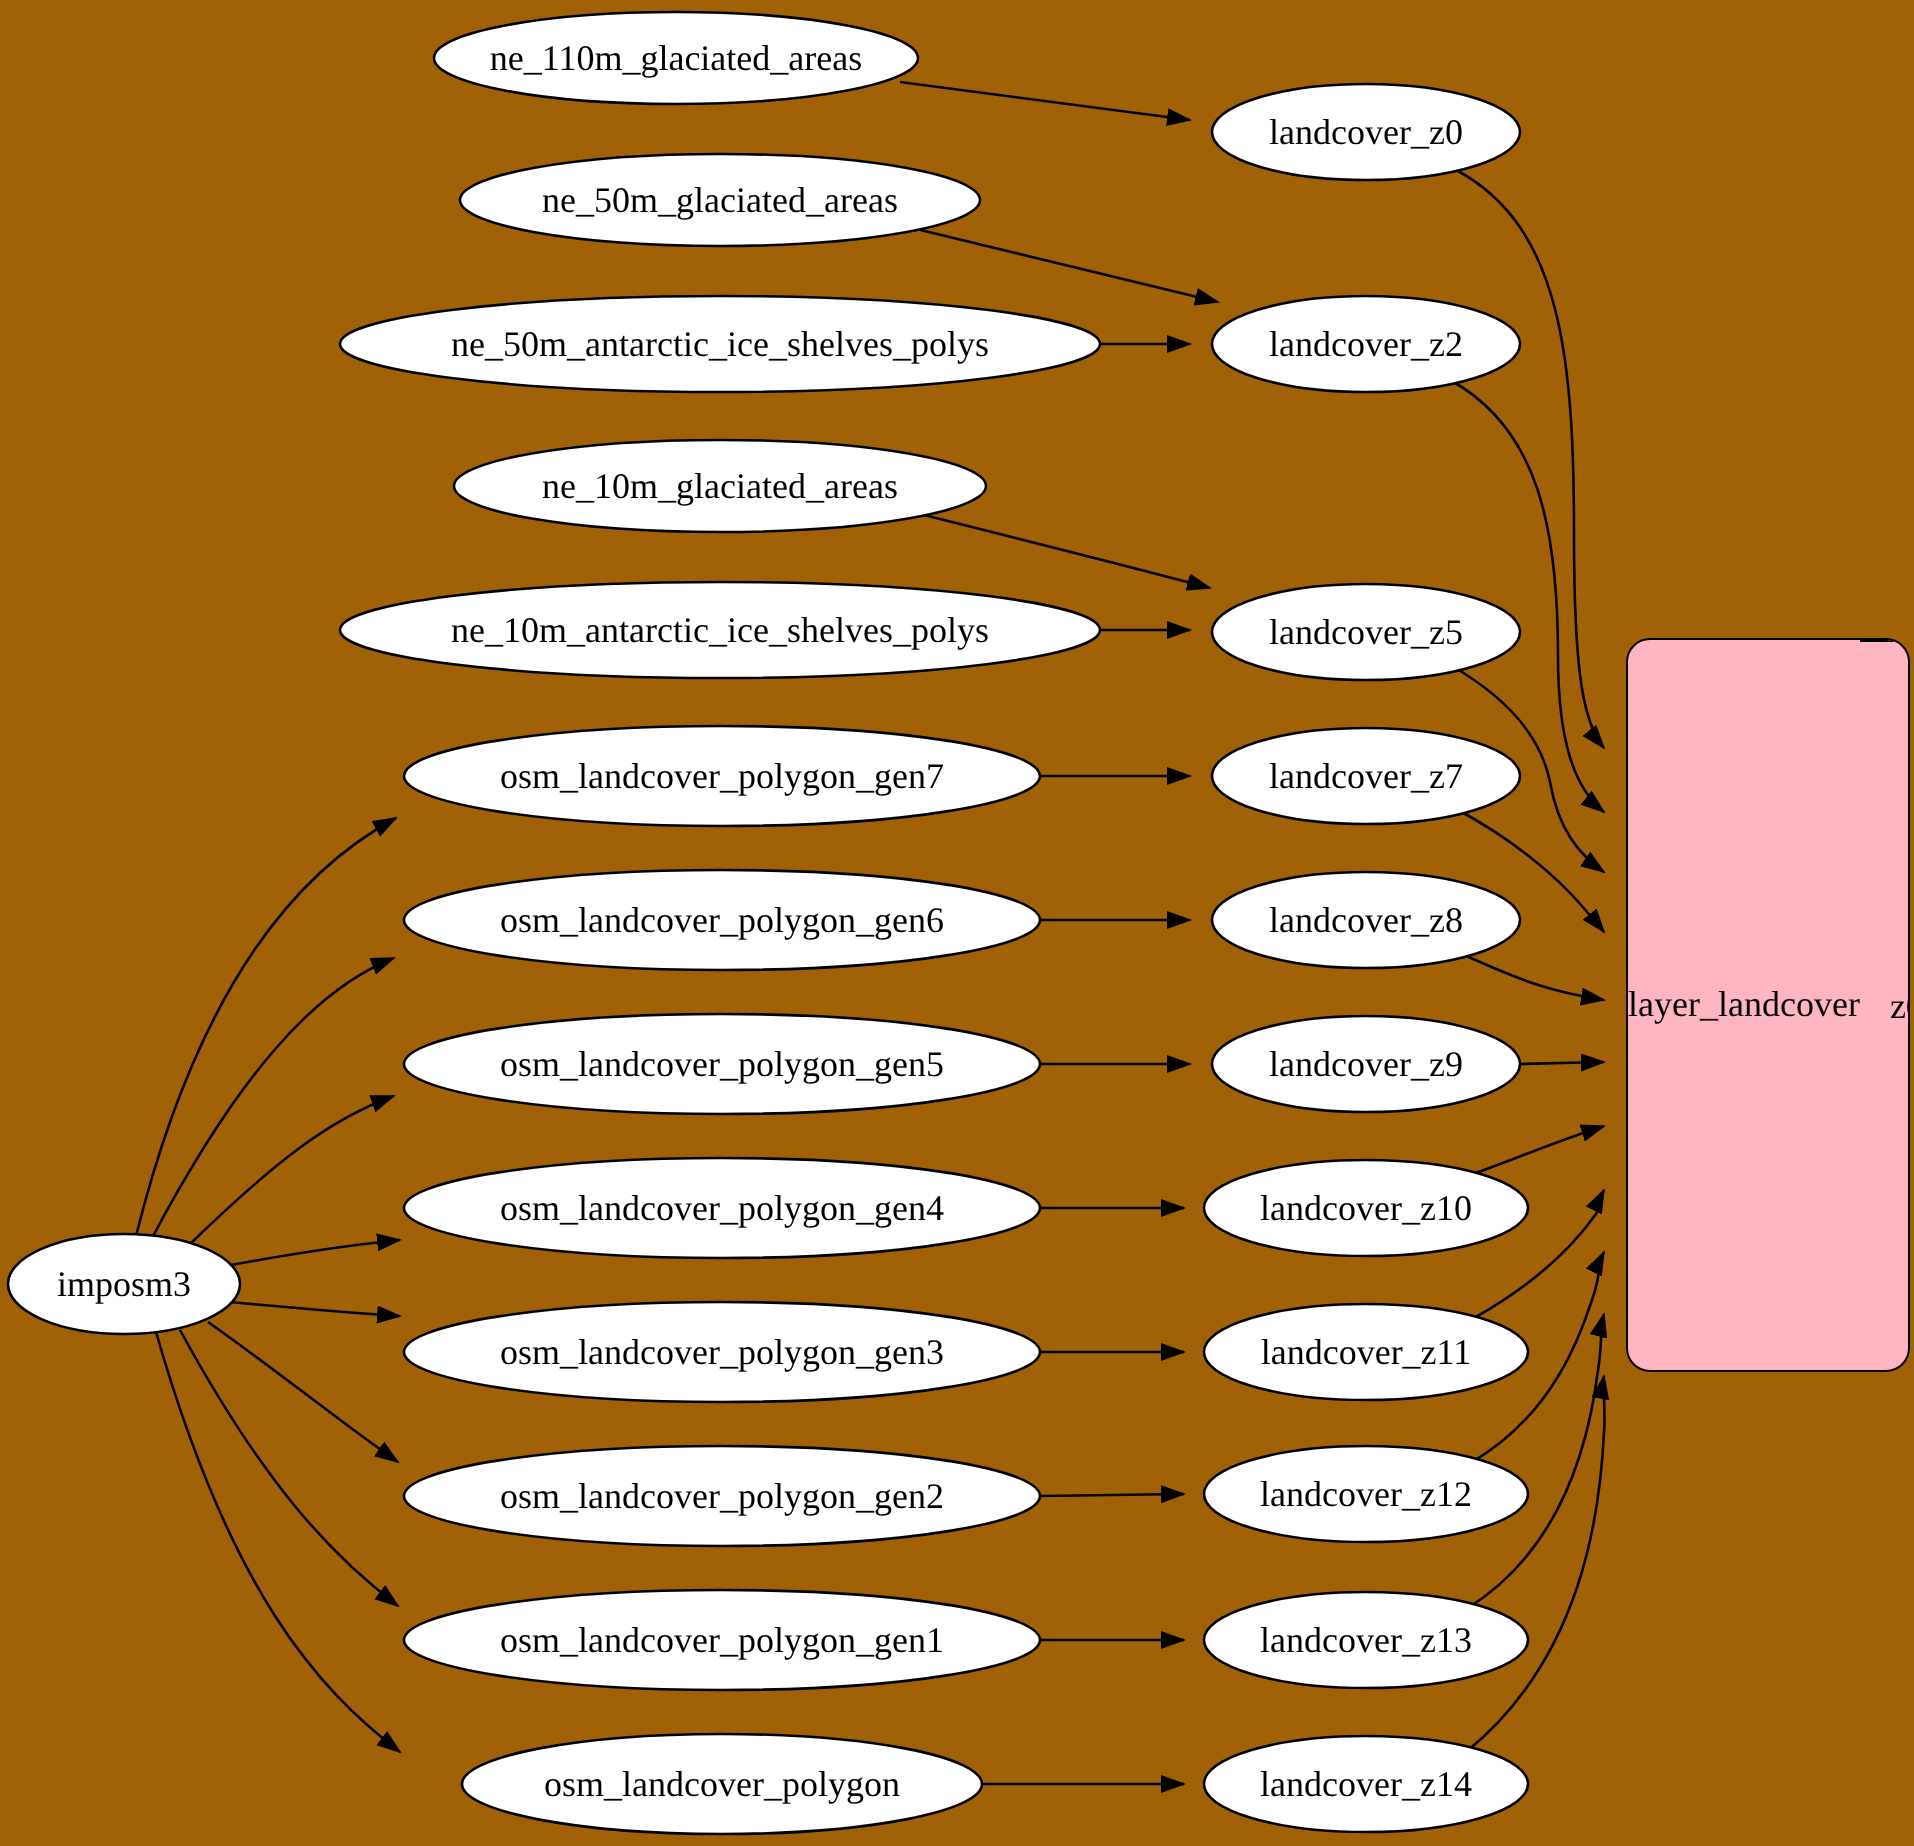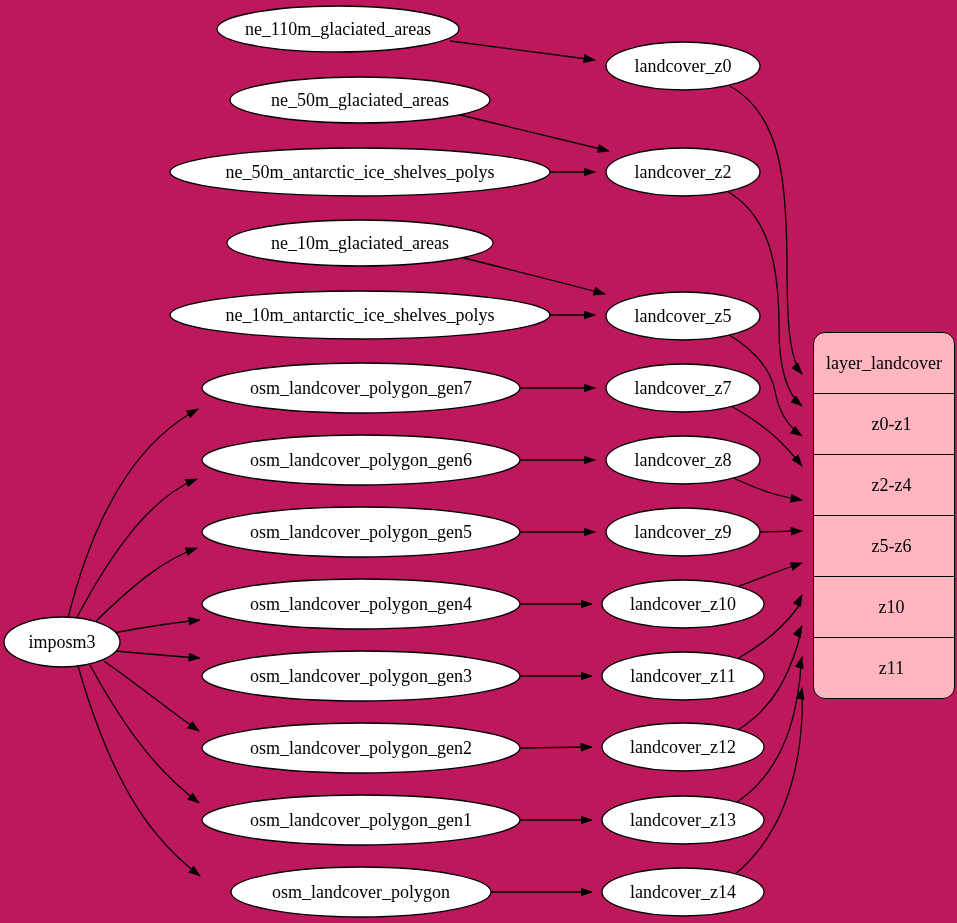--- a/index.html
+++ b/index.html
@@ -1,30 +1,30 @@
 <!DOCTYPE html>
 <html><head>
 <meta charset="utf-8">
 <style>
   html,body { margin:0; padding:0; background:#ffffff; }
   .canvas {
-    position:relative; width:957px; height:923px; background:#be185d;
+    position:relative; width:957px; height:923px; background:#a16207;
     font-family:"Liberation Serif","DejaVu Serif",serif; overflow:hidden;
   }
   .graph-svg { position:absolute; left:0; top:0; }
   .edge { fill:none; stroke:#000000; stroke-width:1.3px; }
   .node ellipse { fill:#ffffff; stroke:#000000; stroke-width:1.3px; }
   .node text {
     font-family:"Liberation Serif","DejaVu Serif",serif;
     font-size:18px; fill:#000000; text-anchor:middle;
   }
   .ltable {
-    position:absolute; left:813px; top:332px; width:142px; height:367px;
+    position:absolute; left:813px; top:319px; width:142px; height:367px;
     box-sizing:border-box; background:#ffb6c1; border:1.4px solid #000000;
-    border-radius:12px; display:flex; flex-direction:column; overflow:hidden;
+    border-radius:12px; display:flex; overflow:hidden;
   }
   .trow {
     flex:1; display:flex; align-items:center; justify-content:center;
     font-size:18px; color:#000000; white-space:nowrap;
   }
   .trow + .trow { border-top:1.3px solid #000000;padding-left:15px; }
 </style>
 </head>
 <body>
 

